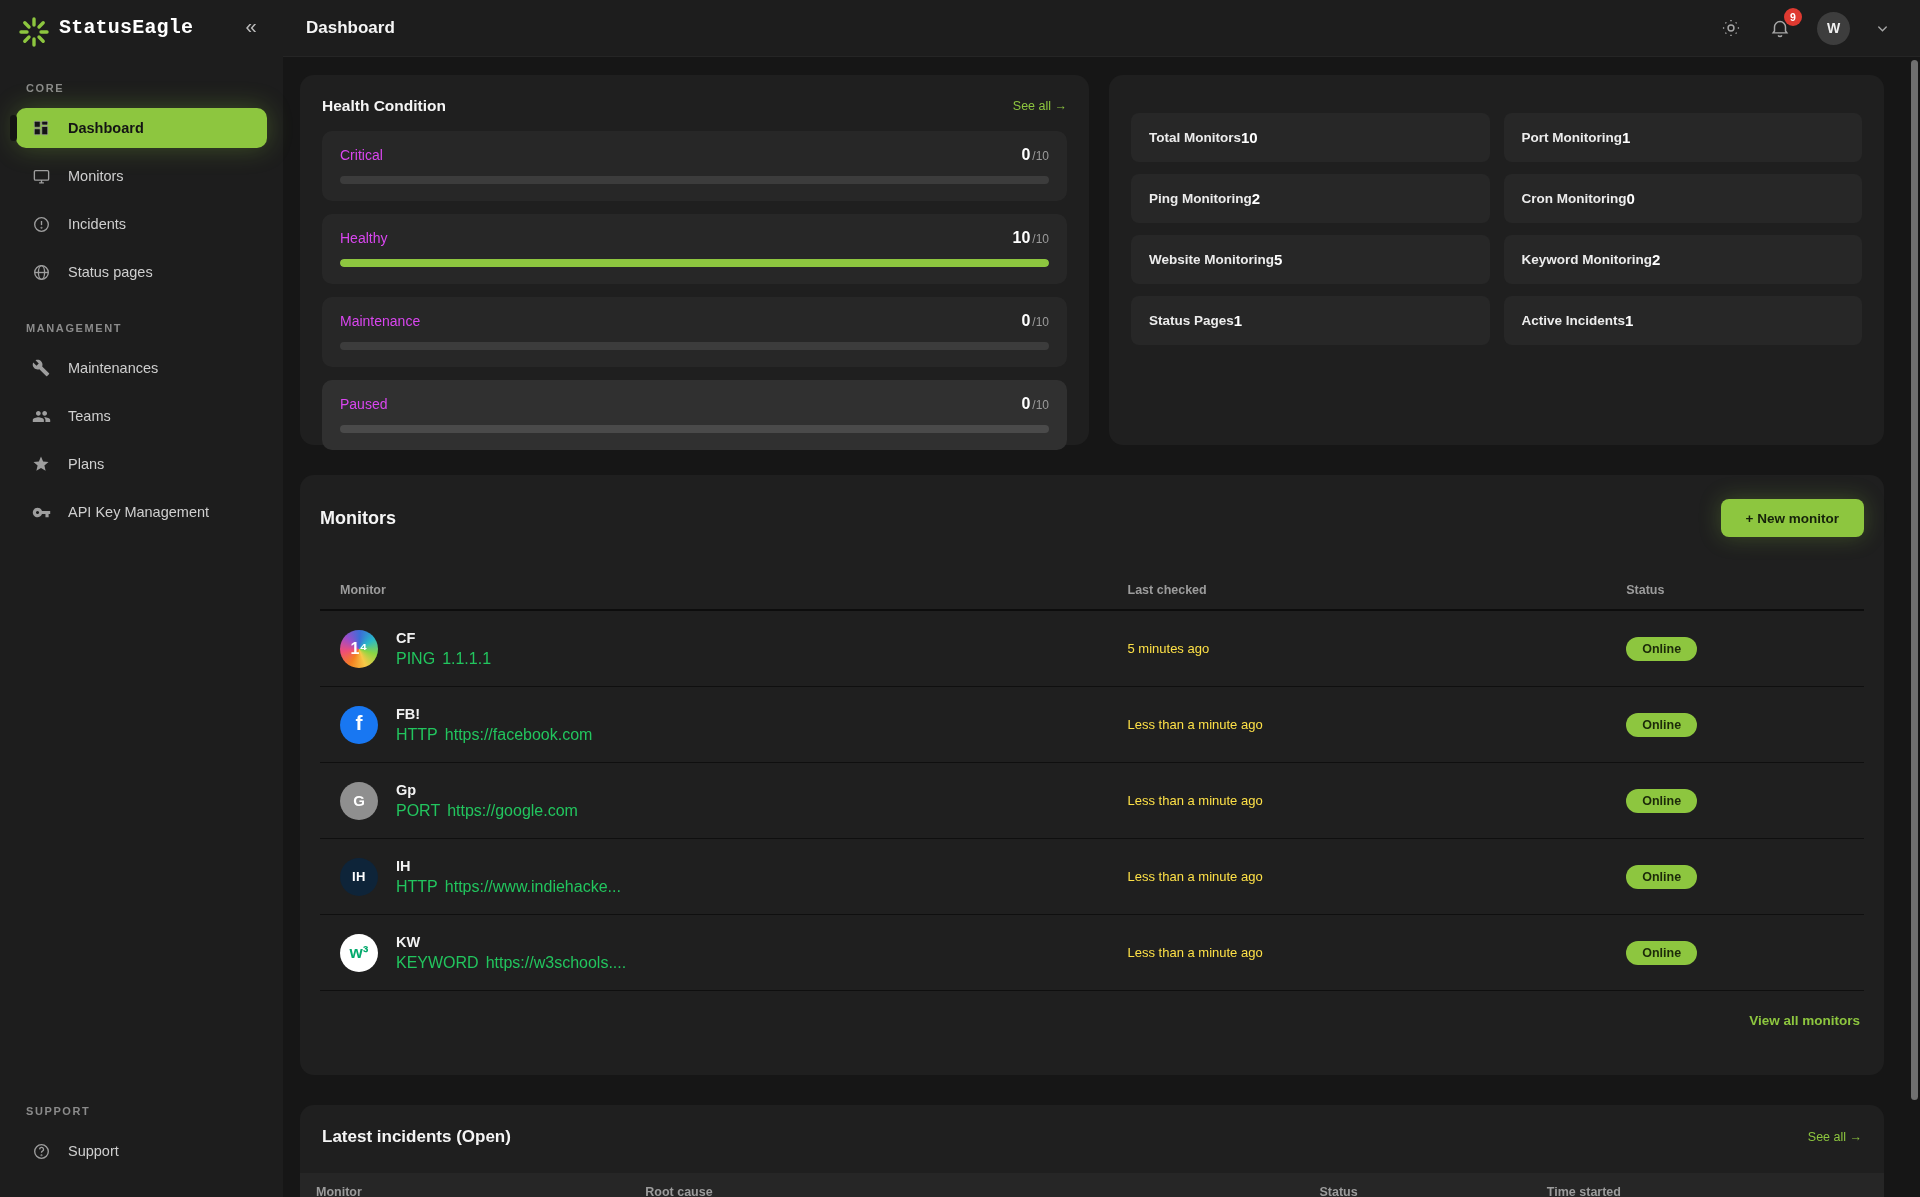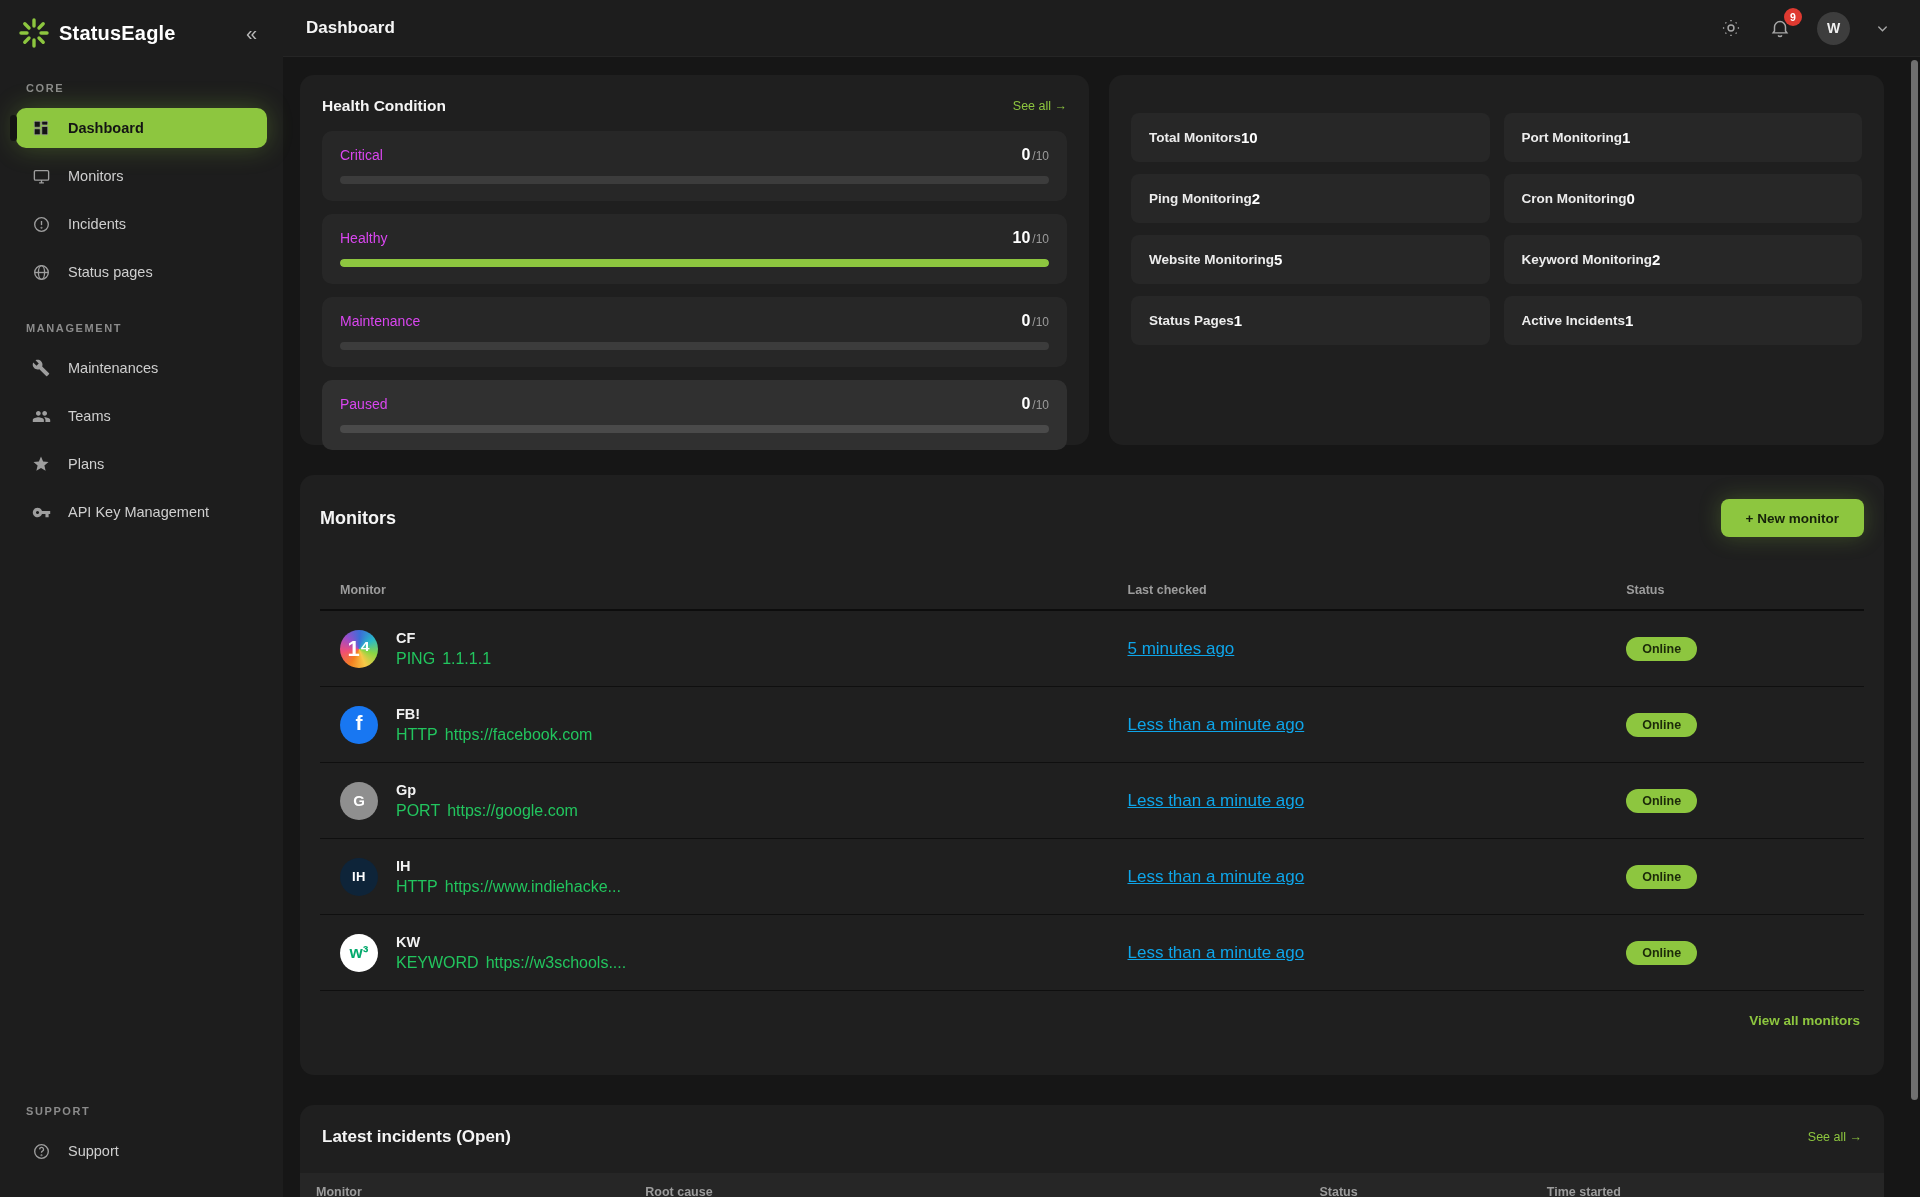--- a/index.html
+++ b/index.html
@@ -3,21 +3,21 @@
 <meta charset="utf-8">
 <style>
   * { margin:0; padding:0; box-sizing:border-box; }
   html,body { width:1920px; height:1197px; overflow:hidden; background:#151515;
     font-family:"Liberation Sans", sans-serif; color:#e8e8e8; }
   .app { display:flex; width:100%; height:100%; }
 
   
   .sidebar { width:283px; flex:none; background:#1d1d1d; display:flex; flex-direction:column;
     padding-bottom:22px; }
-  .logo-row { display:flex; align-items:center; padding:16px 20px 6px 18px; height:56px; }
+  .logo-row { display:flex; align-items:flex-start; padding:16px 20px 6px 18px; height:56px;font-family:Liberation Mono, monospace; }
   .logo-mark { width:32px; height:32px; margin-right:9px; flex:none; }
   .brand-name { font-size:20px; font-weight:700; color:#ffffff; letter-spacing:.2px; }
   .collapse-btn { margin-left:auto; color:#b9b9b9; font-size:20px; line-height:1; cursor:pointer;
     padding:2px 6px; }
   .nav-label { padding:26px 26px 10px; font-size:11px; font-weight:700; letter-spacing:1.6px;
     color:#8b8b8b; }
   .nav-item { display:flex; align-items:center; gap:17px; height:40px; margin:4px 16px;
     padding:0 15px; border-radius:10px; color:#cfcfcf; font-size:14.5px; cursor:pointer;
     position:relative; }
   .nav-item .nicon { width:20px; height:20px; flex:none; display:flex; align-items:center;
@@ -85,29 +85,29 @@
   .tbl { margin:34px 0 0; }
   .tbl-head, .tbl-row { display:grid; grid-template-columns:52.3% 32.3% 15.4%; align-items:center; }
   .tbl-head { height:40px; border-bottom:2px solid #0d0d0d; }
   .th { font-size:12.5px; font-weight:600; color:#9c9c9c; }
   .c1 { padding-left:20px; }
   .tbl-row { height:76px; border-bottom:1px solid #0f0f0f; cursor:pointer; }
   .mon-cell { display:flex; align-items:center; gap:18px; }
   .av { width:38px; height:38px; border-radius:50%; flex:none; display:flex; align-items:center;
     justify-content:center; font-weight:800; }
   .av-cf { background:conic-gradient(from 210deg,#f38020,#ef4d78,#9b4dca,#3a6fd8,#29b8c9,#8bd643,#f7c948,#f38020);
-    color:#fff; font-size:22px; }
+    color:#fff; font-size:16px; }
   .av-fb { background:#1877f2; color:#fff; font-size:21px; padding-bottom:4px; }
   .av-g  { background:#8f8f8f; color:#fff; font-size:15px; font-weight:600; }
   .av-ih { background:#0e2439; color:#fff; font-size:13px; letter-spacing:.5px; }
   .av-w3 { background:#ffffff; color:#04aa6d; font-size:17px; }
   .mon-name { font-size:14.5px; font-weight:600; color:#f2f2f2; }
   .mon-sub { margin-top:4px; font-size:16px; color:#22c55e; }
   .mon-sub .mtype { margin-right:7px; }
-  .checked { font-size:17px; color:#0ea5e9;text-decoration:underline; }
+  .checked { font-size:13px; color:#fde047; }
   .pill { display:inline-block; background:#8dc63f; color:#1c2a09; font-size:12.5px;
     font-weight:700; padding:5px 16px; border-radius:13px; }
   .view-all { text-align:right; padding:22px 4px 6px; color:#8dc63f; font-size:13.5px;
     font-weight:600; cursor:pointer; }
 
   
   .incidents-card { margin-top:30px; padding-top:22px; min-height:300px; overflow:hidden; }
   .incidents-card .card-head { padding:0 22px; }
   .incidents-card .card-title { font-size:17px; }
   .inc-head { margin-top:26px; background:#262626; display:grid;

